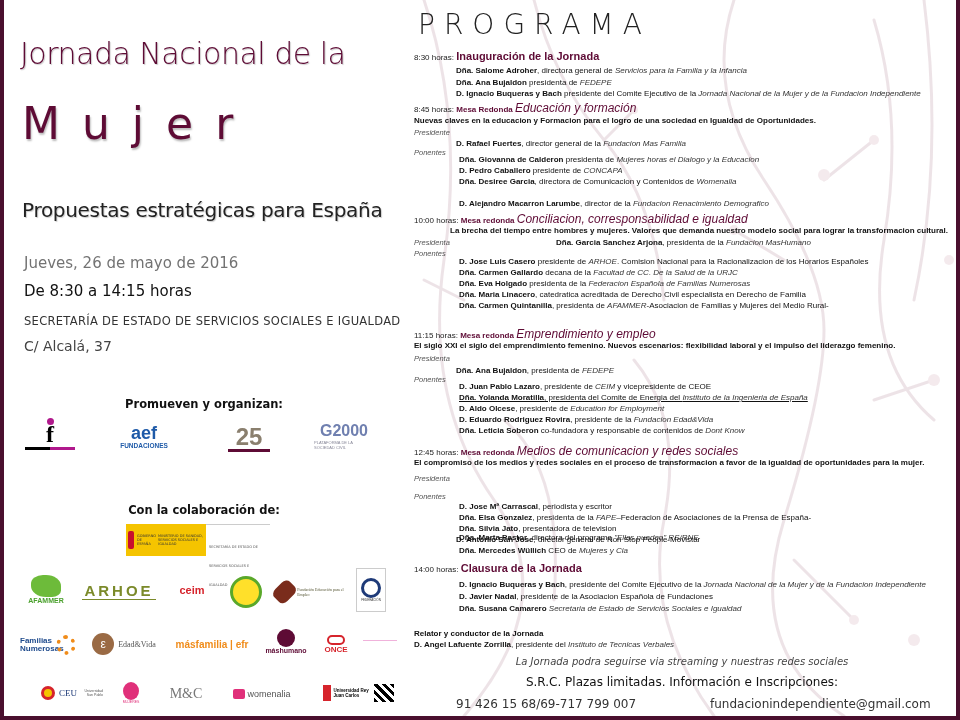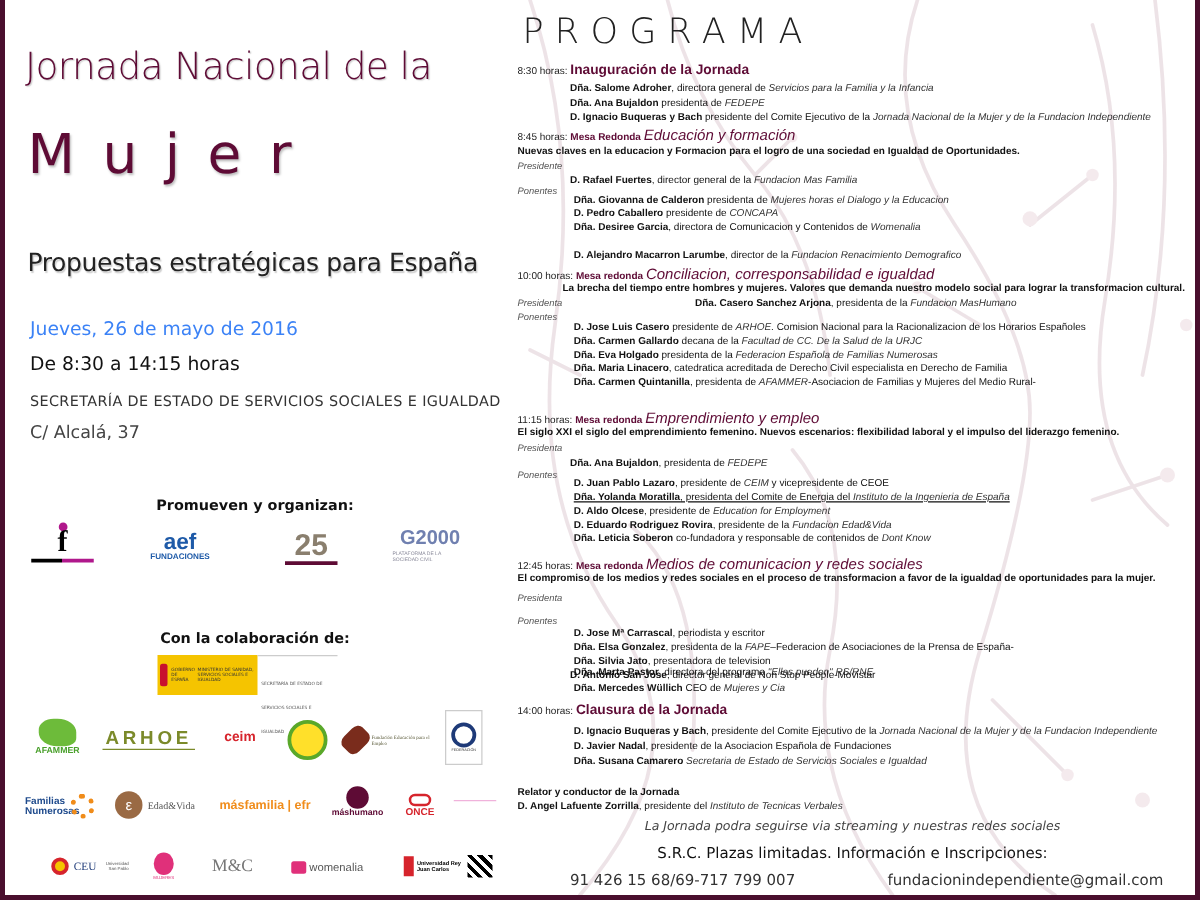--- a/index.html
+++ b/index.html
@@ -11,21 +11,21 @@
     background: #fff; overflow: hidden;
   }
   
   .branches { position: absolute; left: 400px; top: 0; width: 556px; height: 716px; pointer-events: none; opacity: 0.45; }
   .left { position: absolute; left: 4px; top: 0; width: 396px; height: 716px; }
   .right { position: absolute; left: 400px; top: 0; width: 556px; height: 588px; }
 
   .title1 { position: absolute; left: 12px; top: 36px; font-size: 30px; color: #5e0b35; letter-spacing: -0.5px; font-family: "DejaVu Sans", sans-serif; font-weight: 300; text-shadow: 1px 1px 1px #ccc; }
   .title2 { position: absolute; left: 14px; top: 98px; font-size: 44px; color: #5e0b35; letter-spacing: 22px; font-family: "DejaVu Sans", sans-serif; text-shadow: 1px 2px 2px #bbb; }
   .subtitle { position: absolute; left: 14px; top: 198px; font-size: 20px; color: #222; letter-spacing: -0.3px; text-shadow: 1px 1px 1px #ccc; }
-  .date { position: absolute; left: 16px; top: 254px; font-size: 15px; color: #3b82f6; }
+  .date { position: absolute; left: 16px; top: 254px; font-size: 15px; color: #737373; }
   .hours { position: absolute; left: 16px; top: 282px; font-size: 15px; color: #111; }
   .venue { position: absolute; left: 16px; top: 314px; font-size: 11.5px; color: #333; letter-spacing: 0.3px; }
   .address { position: absolute; left: 16px; top: 338px; font-size: 14px; color: #444; }
 
   .sec-label { position: absolute; font-size: 11.5px; font-weight: bold; color: #111; text-align: center; }
   .promo-label { left: 0; width: 392px; top: 397px; }
   .collab-label { left: 0; width: 392px; top: 503px; }
 
   .logo { position: absolute; display: flex; align-items: center; justify-content: center; flex-direction: column; font-family: "Liberation Sans", sans-serif; }
 
@@ -212,21 +212,21 @@
     <div class="line" style="left:55px;top:177px;"><b>Dña. Desiree Garcia</b><span>, directora de Comunicacion y Contenidos de </span><i>Womenalia</i></div>
     <div class="line" style="left:55px;top:199px;"><b>D. Alejandro Macarron Larumbe</b><span>, director de la </span><i>Fundacion Renacimiento Demografico</i></div>
 
     <div class="line" style="left:10px;top:212px;">
       <span class="time">10:00 horas:</span>
       <span class="mesa">Mesa redonda</span>
       <span class="mesa-topic">Conciliacion, corresponsabilidad e igualdad</span>
     </div>
     <div class="line thesis" style="left:10px;top:226px;padding-left:36px;">La brecha del tiempo entre hombres y mujeres. Valores que demanda nuestro modelo social para lograr la transformacion cultural.</div>
     <div class="line role" style="left:10px;top:238px;">Presidenta</div>
-    <div class="line" style="left:152px;top:238px;"><b>Dña. Casero Sanchez Arjona</b><span>, presidenta de la </span><i>Fundacion MasHumano</i></div>
+    <div class="line" style="left:152px;top:238px;"><b>Dña. Garcia Sanchez Arjona</b><span>, presidenta de la </span><i>Fundacion MasHumano</i></div>
     <div class="line role" style="left:10px;top:249px;">Ponentes</div>
     <div class="line" style="left:55px;top:257px;"><b>D. Jose Luis Casero</b><span> presidente de </span><i>ARHOE</i><span>. Comision Nacional para la Racionalizacion de los Horarios Españoles</span></div>
     <div class="line" style="left:55px;top:268px;"><b>Dña. Carmen Gallardo</b><span> decana de la </span><i>Facultad de CC. De la Salud de la URJC</i></div>
     <div class="line" style="left:55px;top:279px;"><b>Dña. Eva Holgado</b><span> presidenta de la </span><i>Federacion Española de Familias Numerosas</i></div>
     <div class="line" style="left:55px;top:290px;"><b>Dña. Maria Linacero</b><span>, catedratica acreditada de Derecho Civil especialista en Derecho de Familia</span></div>
     <div class="line" style="left:55px;top:301px;"><b>Dña. Carmen Quintanilla</b><span>, presidenta de </span><i>AFAMMER</i><span>-Asociacion de Familias y Mujeres del Medio Rural-</span></div>
 
     <div class="line" style="left:10px;top:327px;">
       <span class="time">11:15 horas:</span>
       <span class="mesa">Mesa redonda</span>

